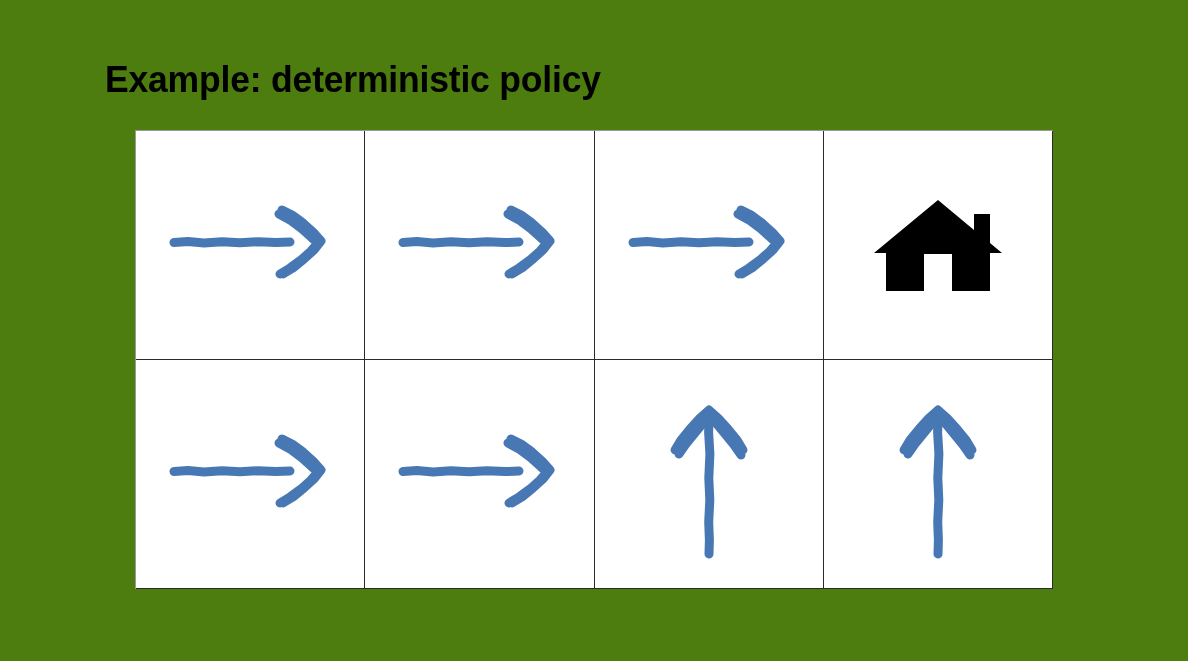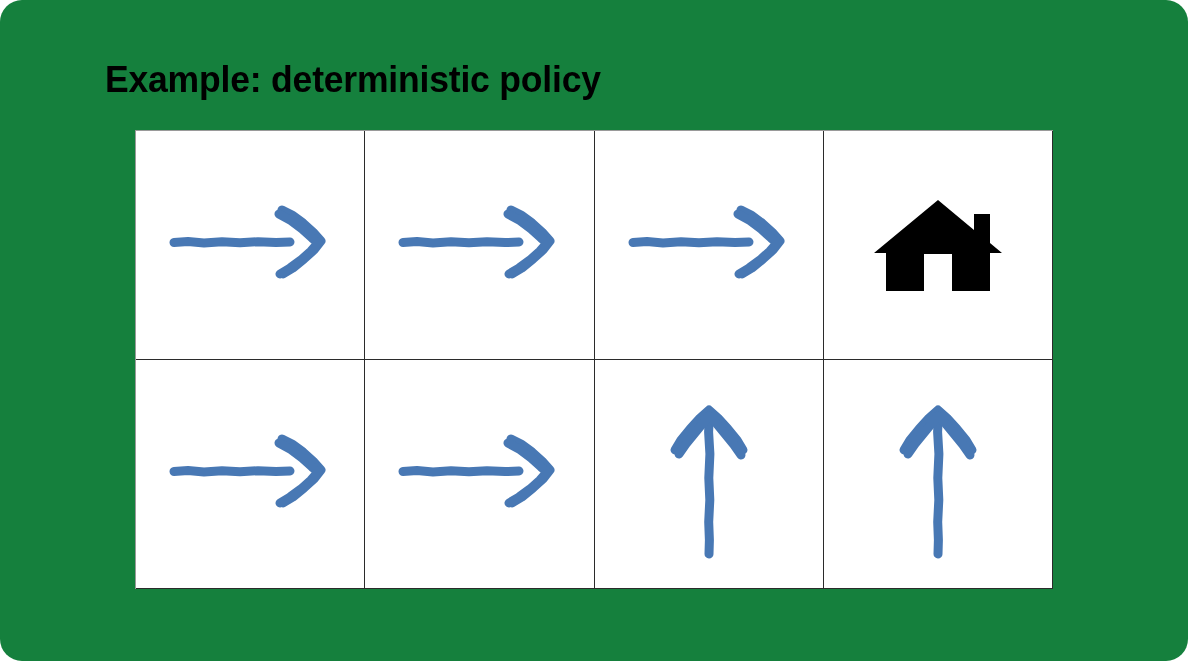--- a/index.html
+++ b/index.html
@@ -88,21 +88,21 @@
   .glyph-home {
     width: 128px;
     height: 104px;
     display: block;
     margin-top: -2px;
   }
 </style>
 </head>
 <body>
 
-<div id="slide" style="background: #15803d; border-radius: 22px;">
+<div id="slide" style="background: #4d7c0f;">
 
   <div id="slide-title" style="color: rgb(0, 0, 0);">Example: deterministic policy</div>
 
   <div id="grid">
 
     <div class="cell" style="border-right-color: rgb(43, 43, 43); border-bottom-color: rgb(43, 43, 43); background: rgb(255, 255, 255);">
       <div class="cell-inner">
         <svg class="glyph-right" viewBox="0 0 168 92" aria-hidden="true">
           <g fill="none" stroke="#4878b4" stroke-width="9" stroke-linecap="round" stroke-linejoin="round">
             <path d="M8 46.5 L22 45.6 L38 46.9 L56 45.8 L74 46.8 L92 45.7 L110 46.6 L124 46"></path>

